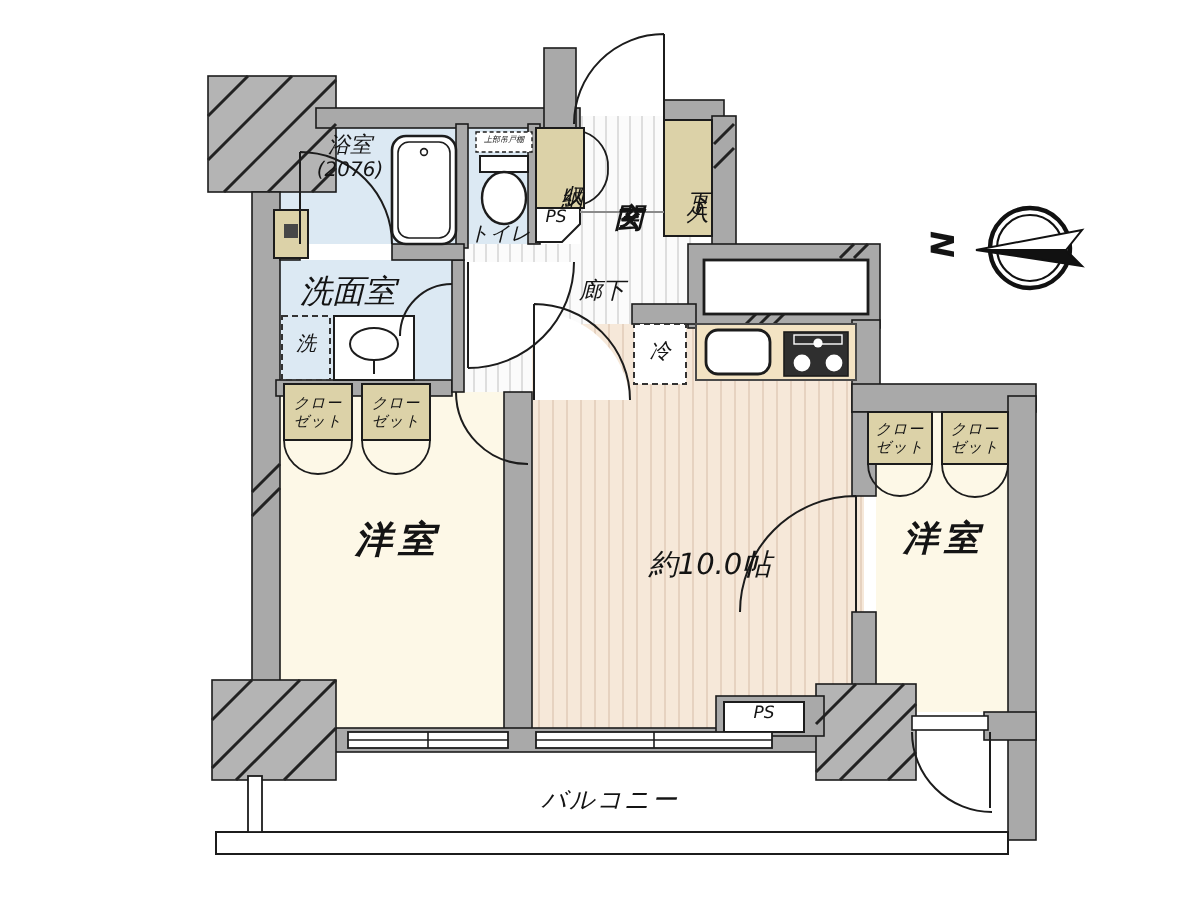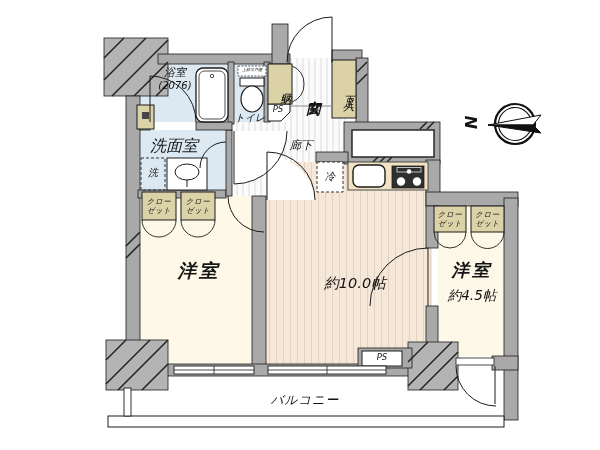--- a/index.html
+++ b/index.html
@@ -185,21 +185,20 @@
 <div class="lbl vert bold" style="left:301px;top:70px;width:20px;height:44px;font-size:13.5px;">玄関</div>
 <div class="lbl vert" style="left:334px;top:63px;width:20px;height:54px;font-size:11px;">下足入</div>
 <div class="lbl" style="left:268px;top:105px;width:20px;font-size:8.5px;">PS</div>
 <div class="lbl" style="left:145px;top:137px;width:58px;font-size:16px;">洗面室</div>
 <div class="lbl" style="left:143px;top:167px;width:20px;font-size:10px;">洗</div>
 <div class="lbl" style="left:285px;top:139px;width:32px;font-size:11.5px;">廊下</div>
 <div class="lbl" style="left:320px;top:170px;width:20px;font-size:10.5px;">冷</div>
 <div class="lbl" style="left:296px;top:275px;width:70px;font-size:14.5px;margin-left:24px;">約10.0帖</div>
 <div class="lbl bold" style="left:164px;top:260px;width:70px;font-size:18.5px;letter-spacing:3px;">洋室</div>
 <div class="lbl bold" style="left:439px;top:260px;width:66px;font-size:17.5px;letter-spacing:3px;">洋室</div>
-<div class="lbl" style="left:437px;top:288px;width:70px;font-size:13.5px;">約4.5帖</div>
 <div class="closet-label" style="left:142px;top:194px;width:34px;height:24px;">
   <span>クロー</span>
       <span>ゼット</span>
 </div>
 <div class="closet-label" style="left:181px;top:194px;width:34px;height:24px;">
   <span>クロー</span>
       <span>ゼット</span>
 </div>
 <div class="closet-label" style="left:434px;top:207px;width:32px;height:24px;">
   <span>クロー</span>

